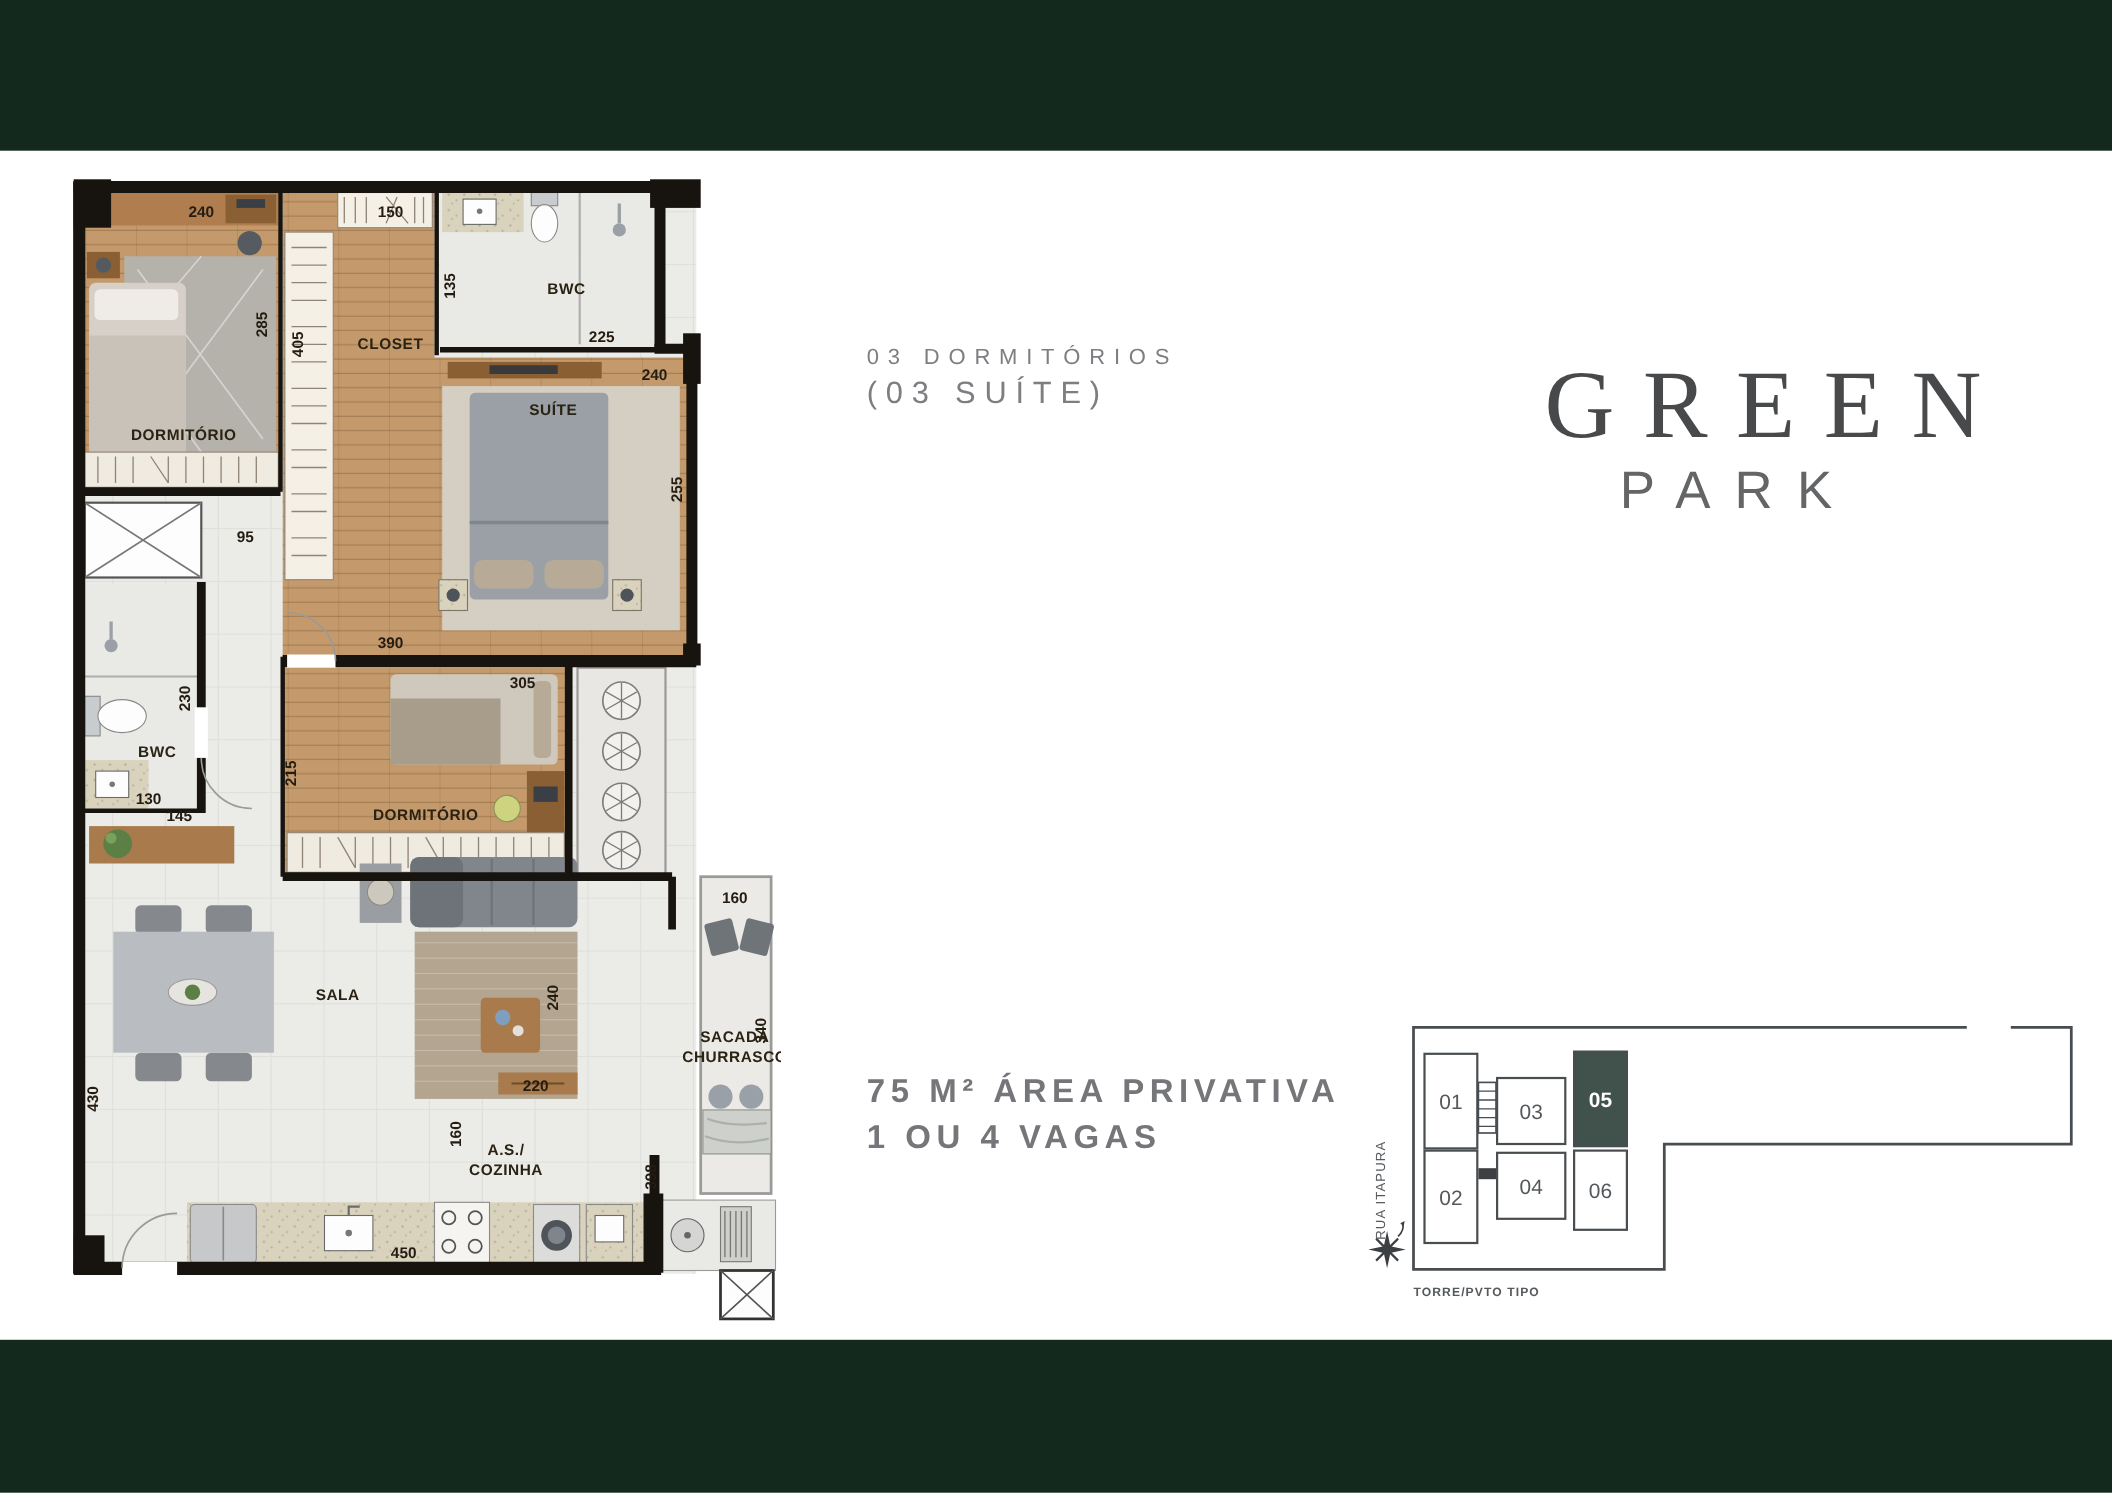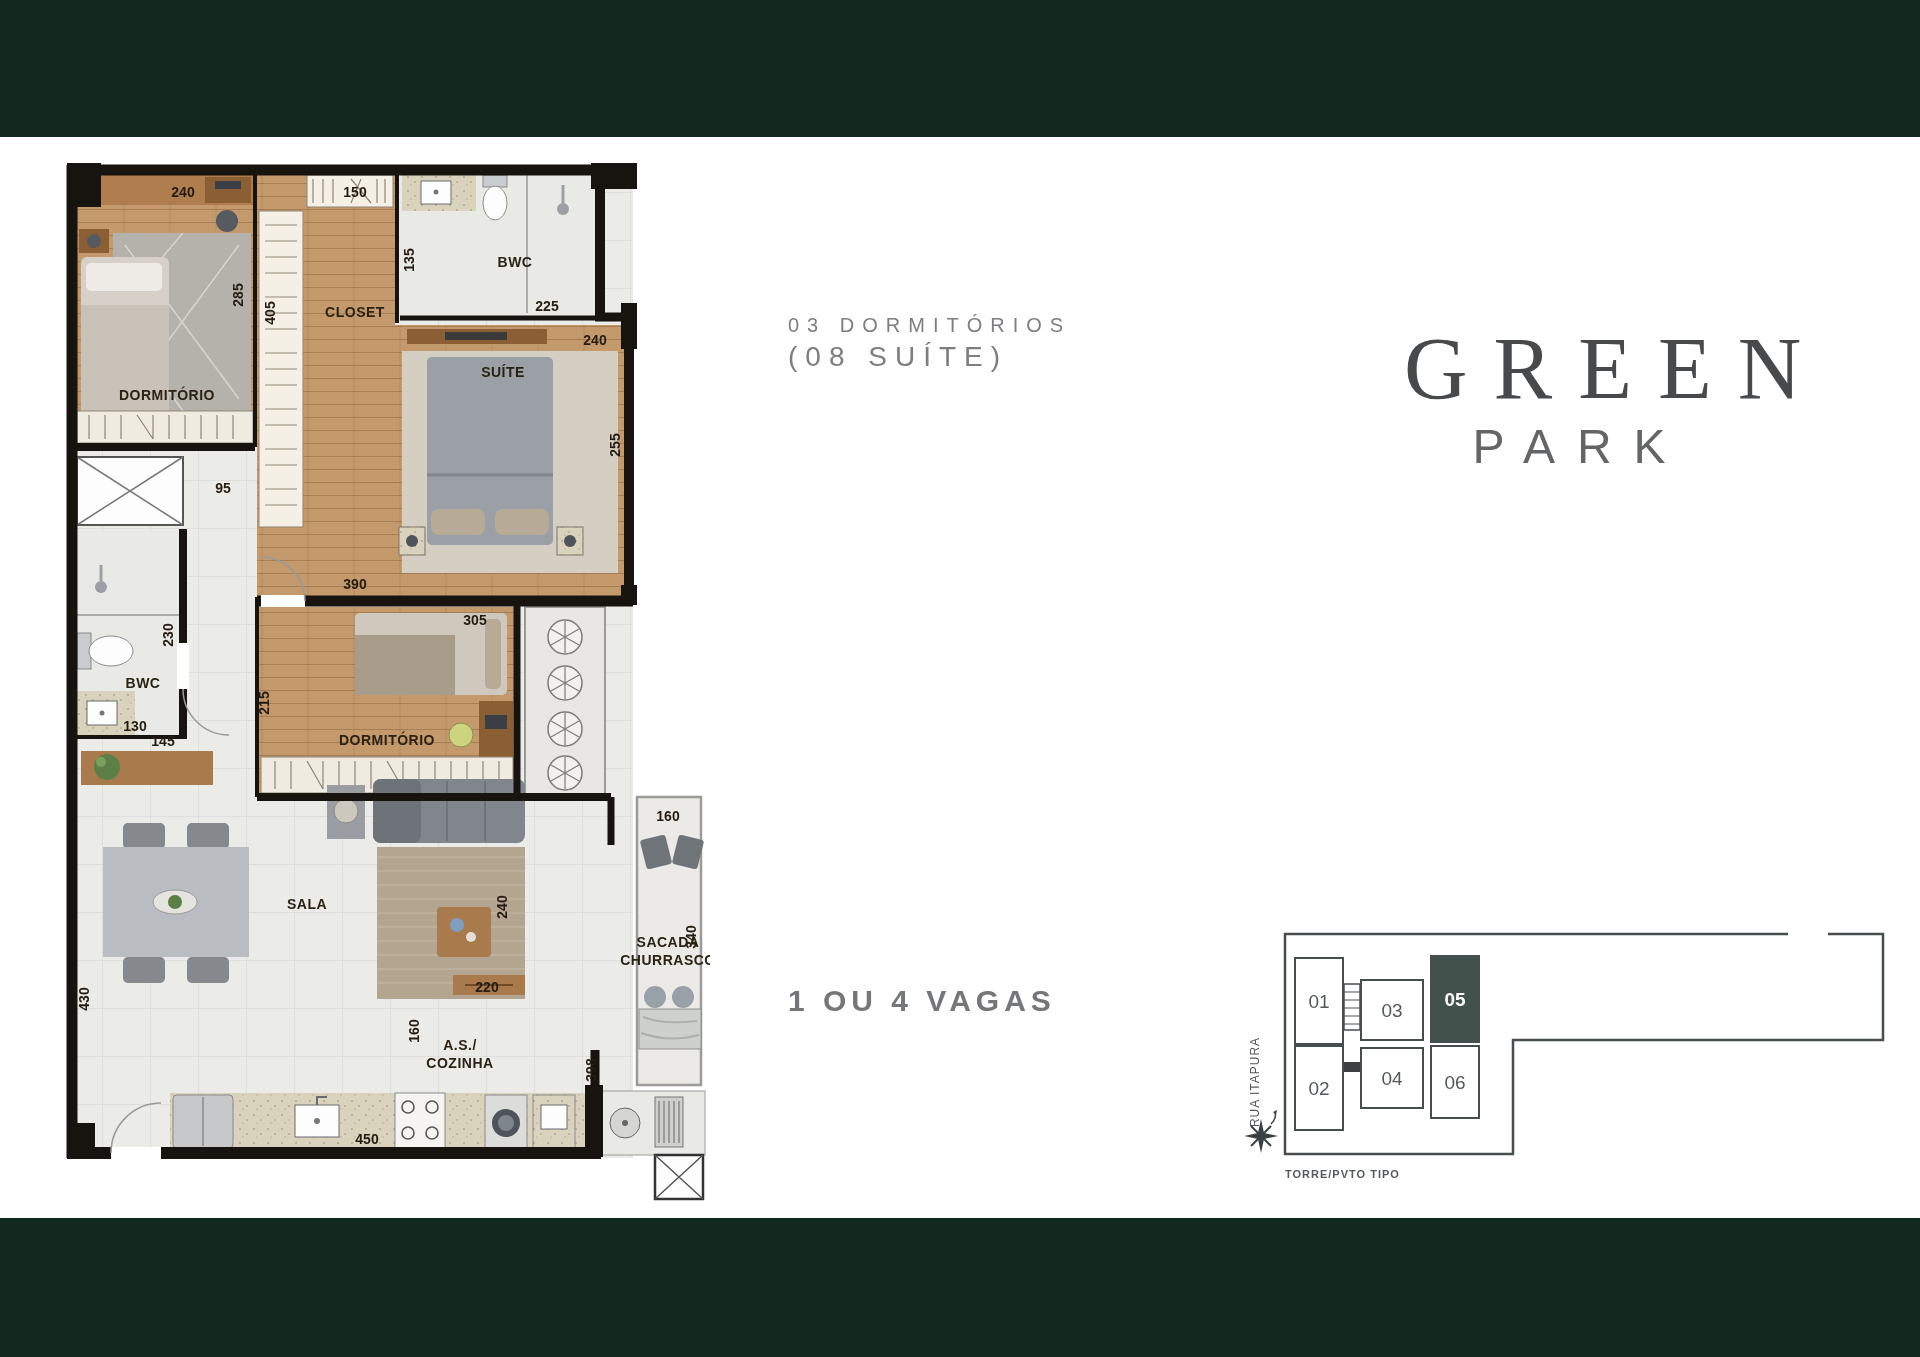--- a/index.html
+++ b/index.html
@@ -30,24 +30,25 @@
   text.kp-cap{font-size:11px;fill:#55595c;letter-spacing:1px;font-weight:700;}
 </style>
 </head>
 <body>
 
 <div id="band-top" class="band" style="background: rgb(19, 41, 29);"></div>
 <div id="band-bottom" class="band" style="background: rgb(19, 41, 29);"></div>
 
 <div id="title-block" class="txtblock">
   <div class="t2">03 DORMITÓRIOS</div>
-  <div class="t3">(08 SUÍTE)</div>
+  <div class="t3">(03 SUÍTE)</div>
 </div>
 
 <div id="area-block" class="txtblock">
+  <div class="a1">75 M² ÁREA PRIVATIVA</div>
   <div class="a2">1 OU 4 VAGAS</div>
 </div>
 
 <div id="logo-block" class="txtblock">
   <div class="l1">GREEN</div>
   <div class="l2">PARK</div>
 </div>
 
 <div id="plan-wrap">
 <svg id="plan-svg" width="655" height="1060" viewBox="0 0 655 1060">

